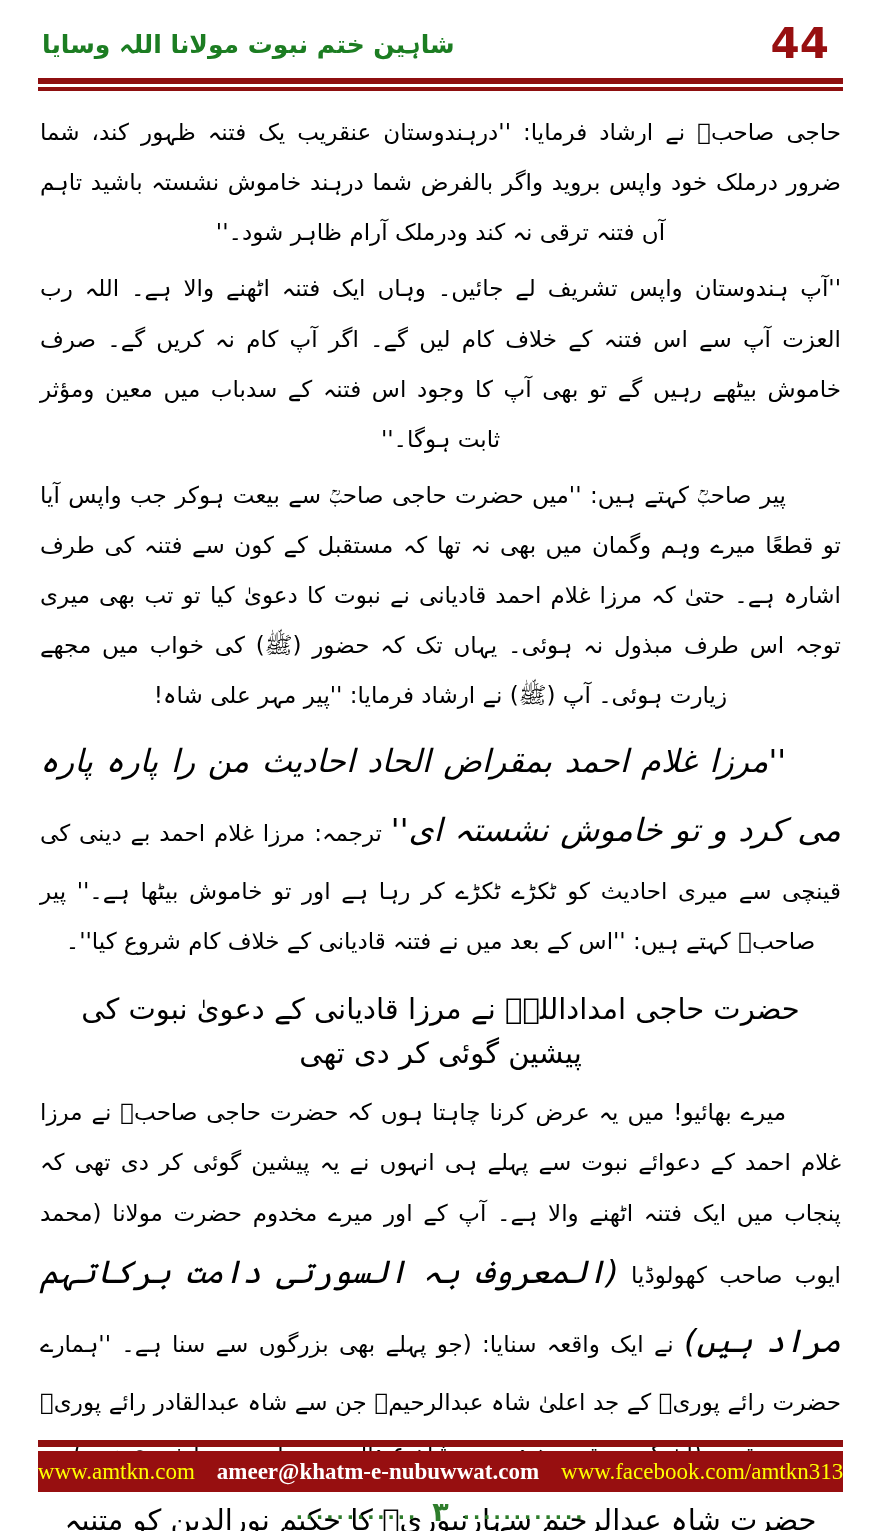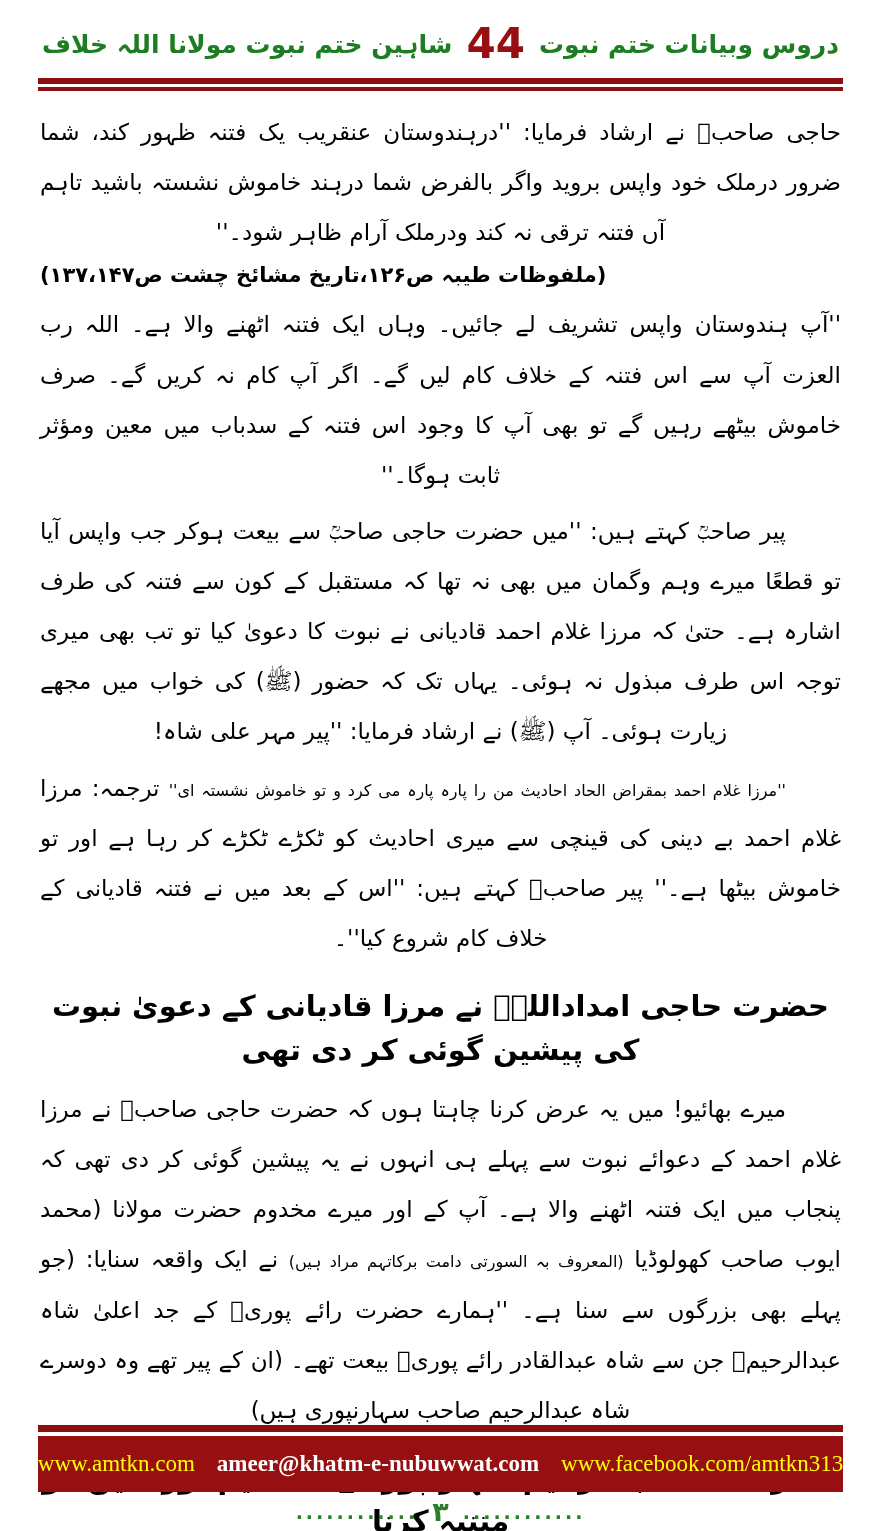--- a/index.html
+++ b/index.html
@@ -60,46 +60,47 @@
   }
   .indent { text-indent: 55px; }
   .ref {
     direction: rtl;
     text-align: left;
     font-size: 21px;
     font-weight: bold;
     margin: 0 0 12px 0;
   }
   .persian {
-    font-size: 16px;
+    font-size: 32px;
     letter-spacing: 1px;
+    font-style: italic;
   }
   .heading {
     direction: rtl;
     text-align: center;
-    font-weight: bold;
+    font-weight: normal;
     font-size: 29px;
     margin: 22px 0 12px 0;
     line-height: 1.5;
   }
   
   .bottom {
     position: absolute;
     left: 0;
     right: 0;
     bottom: 6px;
   }
   .rule-single {
     margin: 0 38px 4px 38px;
     height: 7px;
     background: #8e0f10;
   }
   .footer-bar {
     margin: 0 38px;
-    height: 56px;
+    height: 41px;
     background: #970f10;
     display: flex;
     align-items: center;
     justify-content: center;
     gap: 22px;
     direction: ltr;
     font-family: "Liberation Serif", serif;
     font-size: 23px;
     white-space: nowrap;
   }
@@ -123,30 +124,28 @@
     letter-spacing: 0;
     line-height: 1;
   }
 </style>
 </head>
 <body>
 
 <div class="page">
 
   <header class="header">
-    <span class="h-title">دروس وبیانات ختم نبوت</span>
     <span class="h-num">44</span>
-    <span class="h-title">شاہین ختم نبوت مولانا اللہ خلاف</span>
+    <span class="h-title">شاہین ختم نبوت مولانا اللہ وسایا</span>
   </header>
 
   <div class="rule-double"></div>
 
   <main class="body">
     <p class="para">حاجی صاحبؒ نے ارشاد فرمایا: ''درہندوستان عنقریب یک فتنہ ظہور کند، شما ضرور درملک خود واپس بروید واگر بالفرض شما درہند خاموش نشستہ باشید تاہم آں فتنہ ترقی نہ کند ودرملک آرام ظاہر شود۔''</p>
-    <p class="ref">(ملفوظات طیبہ ص۱۲۶،تاریخ مشائخ چشت ص۱۳۷،۱۴۷)</p>
     <p class="para">''آپ ہندوستان واپس تشریف لے جائیں۔ وہاں ایک فتنہ اٹھنے والا ہے۔ اللہ رب العزت آپ سے اس فتنہ کے خلاف کام لیں گے۔ اگر آپ کام نہ کریں گے۔ صرف خاموش بیٹھے رہیں گے تو بھی آپ کا وجود اس فتنہ کے سدباب میں معین ومؤثر ثابت ہوگا۔''</p>
     <p class="para indent">پیر صاحبؒ کہتے ہیں: ''میں حضرت حاجی صاحبؒ سے بیعت ہوکر جب واپس آیا تو قطعًا میرے وہم وگمان میں بھی نہ تھا کہ مستقبل کے کون سے فتنہ کی طرف اشارہ ہے۔ حتیٰ کہ مرزا غلام احمد قادیانی نے نبوت کا دعویٰ کیا تو تب بھی میری توجہ اس طرف مبذول نہ ہوئی۔ یہاں تک کہ حضور (ﷺ) کی خواب میں مجھے زیارت ہوئی۔ آپ (ﷺ) نے ارشاد فرمایا: ''پیر مہر علی شاہ!</p>
     <p class="para indent"><span class="persian">''مرزا غلام احمد بمقراض الحاد احادیث من را پارہ پارہ می کرد و تو خاموش نشستہ ای''</span><span> ترجمہ: مرزا غلام احمد بے دینی کی قینچی سے میری احادیث کو ٹکڑے ٹکڑے کر رہا ہے اور تو خاموش بیٹھا ہے۔'' پیر صاحبؒ کہتے ہیں: ''اس کے بعد میں نے فتنہ قادیانی کے خلاف کام شروع کیا''۔</span></p>
 
     <h2 class="heading">حضرت حاجی امداداللہؒ نے مرزا قادیانی کے دعویٰ نبوت کی پیشین گوئی کر دی تھی</h2>
 
     <p class="para indent"><span>میرے بھائیو! میں یہ عرض کرنا چاہتا ہوں کہ حضرت حاجی صاحبؒ نے مرزا غلام احمد کے دعوائے نبوت سے پہلے ہی انہوں نے یہ پیشین گوئی کر دی تھی کہ پنجاب میں ایک فتنہ اٹھنے والا ہے۔ آپ کے اور میرے مخدوم حضرت مولانا (محمد ایوب صاحب کھولوڈیا </span><span class="persian">(المعروف بہ السورتی دامت برکاتہم مراد ہیں)</span><span> نے ایک واقعہ سنایا: (جو پہلے بھی بزرگوں سے سنا ہے۔ ''ہمارے حضرت رائے پوریؒ کے جد اعلیٰ شاہ عبدالرحیمؒ جن سے شاہ عبدالقادر رائے پوریؒ بیعت تھے۔ (ان کے پیر تھے وہ دوسرے شاہ عبدالرحیم صاحب سہارنپوری ہیں)</span></p>
 
     <h2 class="heading">حضرت شاہ عبدالرحیم سہارنپوریؒ کا حکیم نورالدین کو متنبہ کرنا</h2>
 

